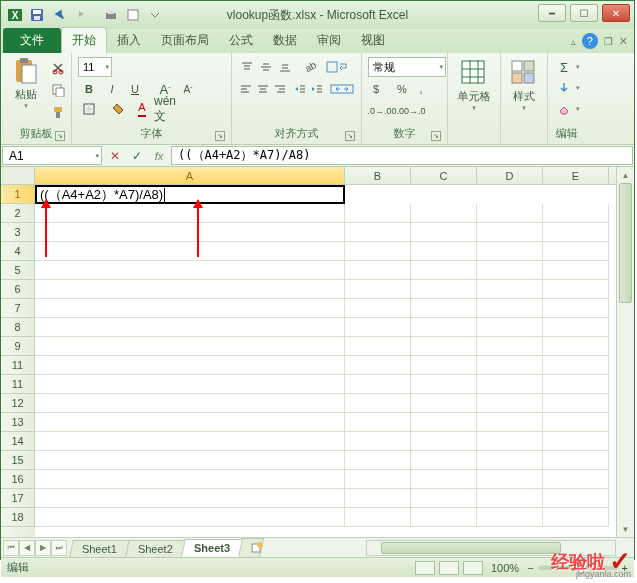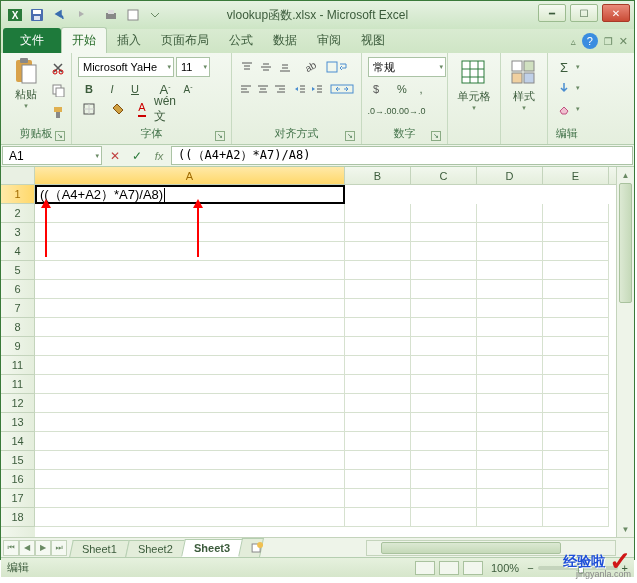--- a/index.html
+++ b/index.html
@@ -109,21 +109,21 @@
 .view-btn { width: 20px; height: 14px; border: 1px solid #a9c29e; background: #f2f7ee; }
 .zoom-slider { width: 80px; height: 4px; background: #c4d4bc; position: relative; border-radius: 2px; }
 .zoom-slider .knob { position: absolute; left: 50%; top: -4px; width: 6px; height: 12px; background: #fff; border: 1px solid #8aab84; border-radius: 2px; }
 
 
 .arrow { position: absolute; width: 2px; height: 50px; background: #ff0000; }
 .arrow::before { content: ""; position: absolute; top: -8px; left: -4px; border-left: 5px solid transparent; border-right: 5px solid transparent; border-bottom: 9px solid #ff0000; }
 
 
 .watermark { position: absolute; right: 6px; bottom: 6px; display: flex; align-items: center; gap: 4px; font-size: 13px; font-weight: bold; }
-.watermark .cn { color: #1d4ed8; text-shadow: 1px 1px 0 #fff; font-size: 14px; }
+.watermark .cn { color: #ef4444; text-shadow: 1px 1px 0 #fff; font-size: 18px; }
 .watermark .check { color: #d01616; font-size: 26px; font-weight: bold; }
 .watermark .url { position: absolute; right: 0; bottom: -2px; font-size: 9px; color: #888; font-weight: normal; }
 
 svg { display: block; }
 </style>
 </head>
 <body>
 
 <div class="window">
 
@@ -232,24 +232,20 @@
               </svg>
             </div>
         </div>
       </div>
       <div class="group-label"><span>剪贴板</span><span class="launcher">↘</span></div>
     </div>
 
     <div class="group font-group">
       <div style="flex:1;padding:2px;">
         <div class="font-row1">
-          <div class="combo font-name">
-              <span>Microsoft YaHe</span>
-              <span class="dd">▾</span>
-            </div>
           <div class="combo font-size">
               <span>11</span>
               <span class="dd">▾</span>
             </div>
         </div>
         <div class="font-row2">
           <div class="mini-btn bold">B</div>
           <div class="mini-btn italic">I</div>
           <div class="mini-btn underline">U</div>
           <div style="width:6px"></div>

